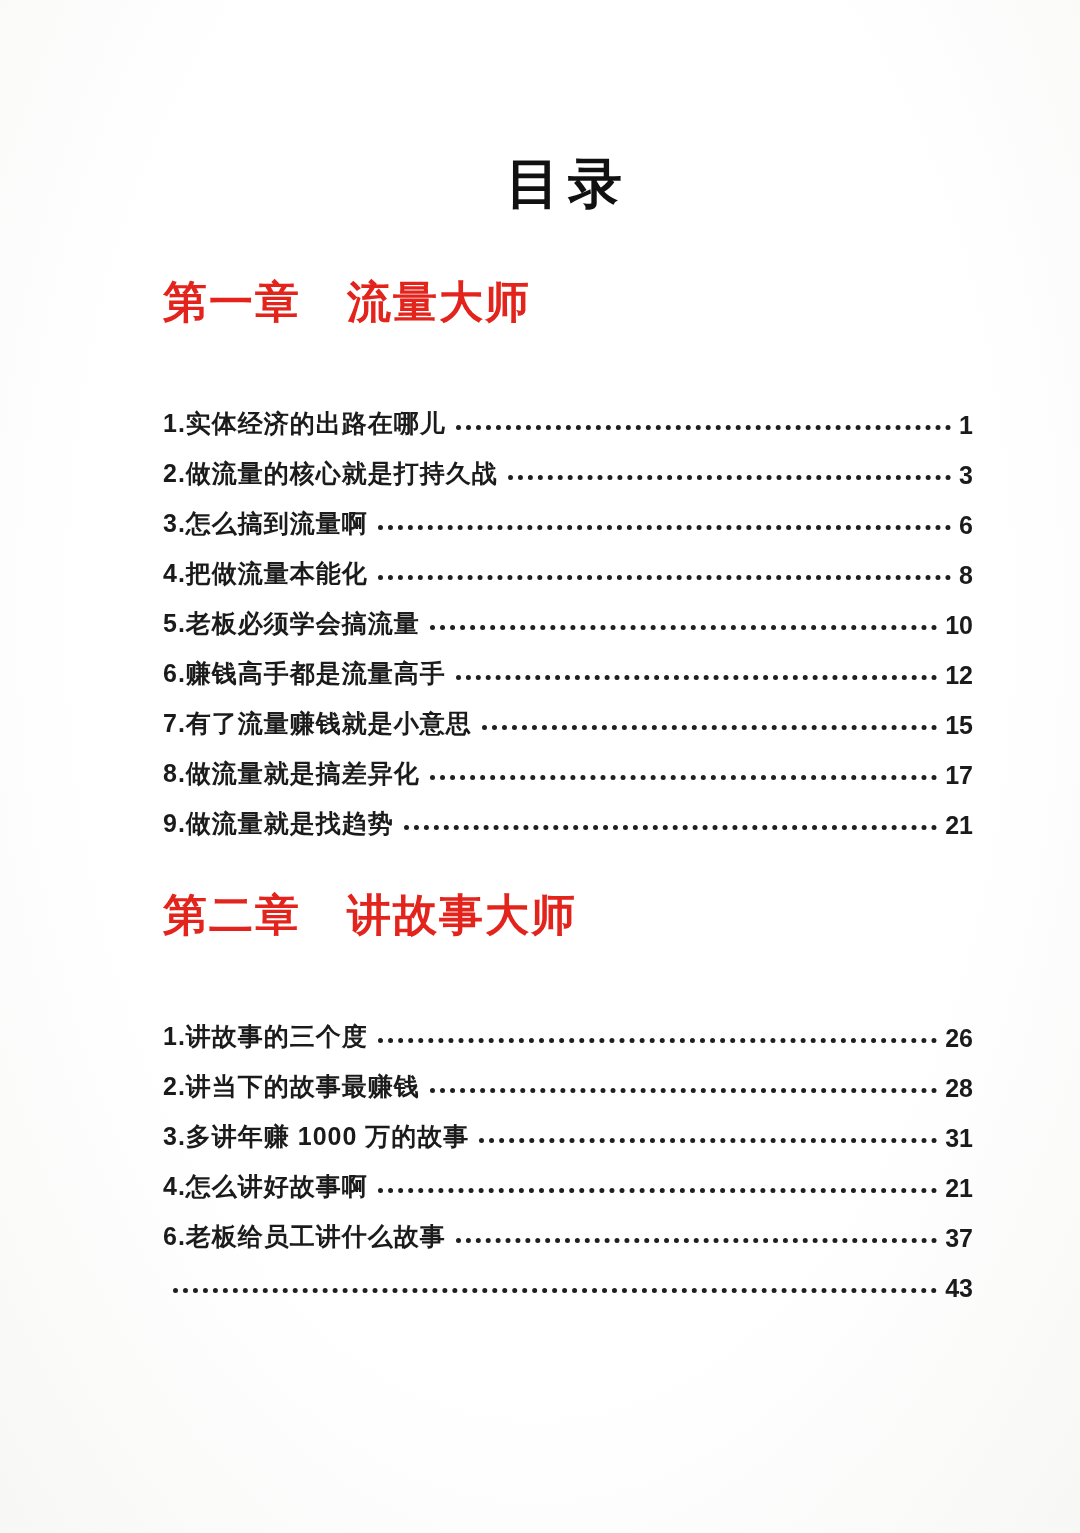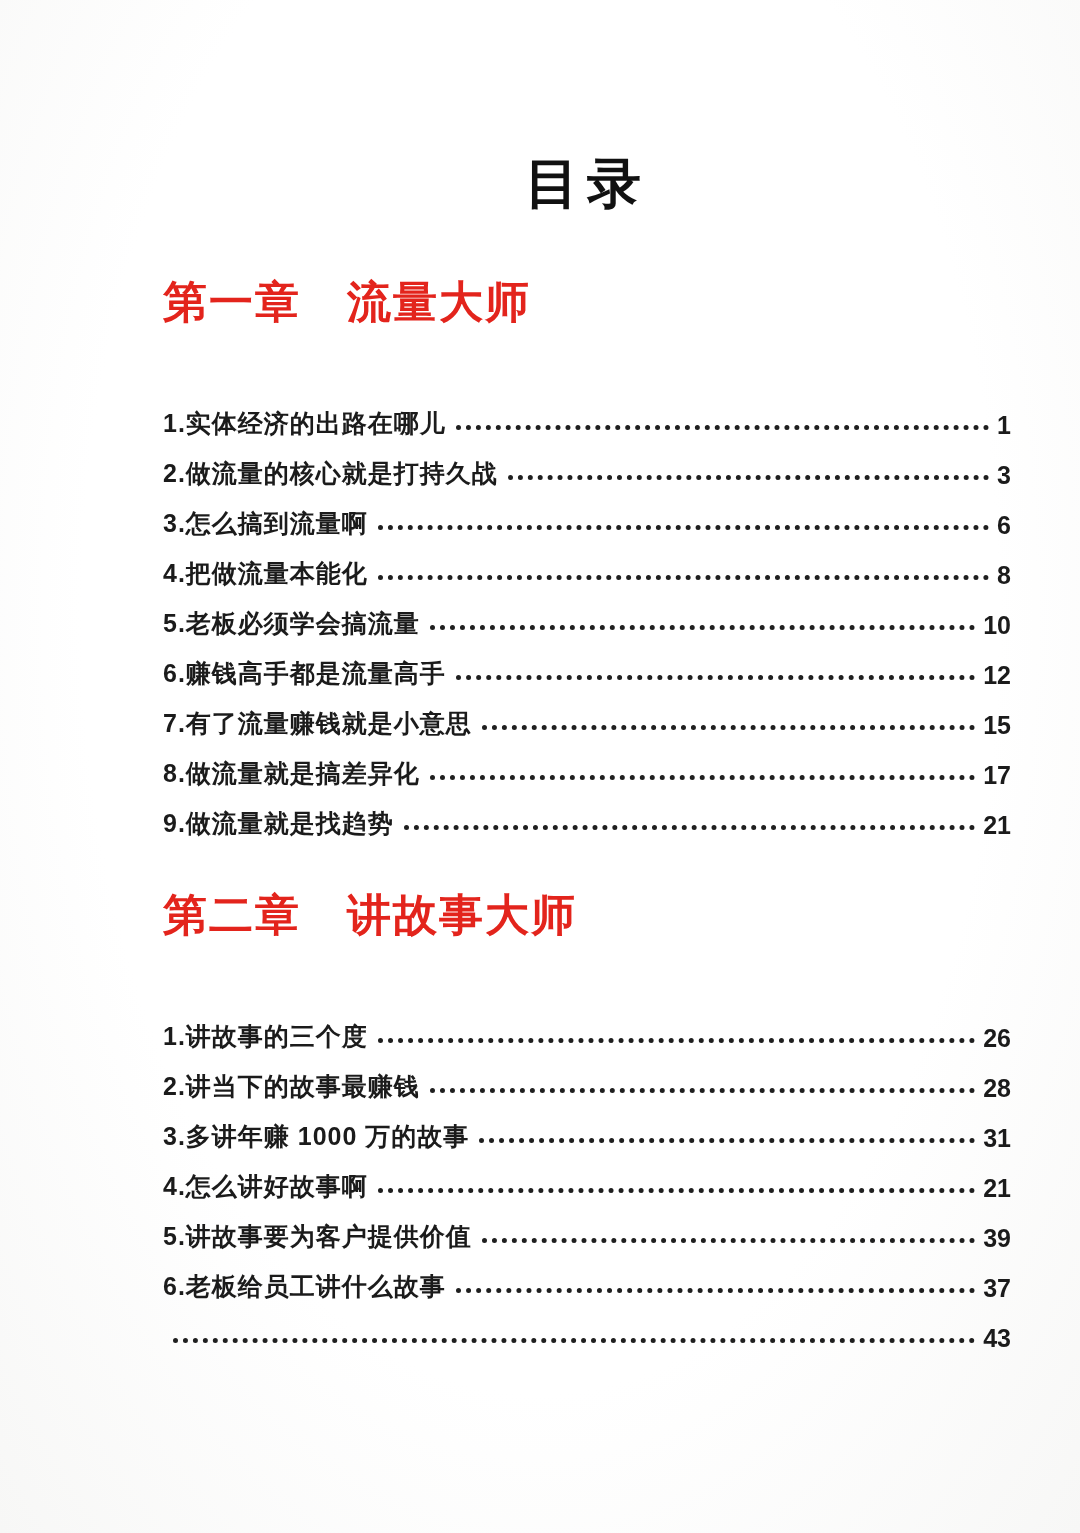--- a/index.html
+++ b/index.html
@@ -8,21 +8,21 @@
     height: 1533px;
     background: radial-gradient(ellipse at 50% 40%, #ffffff 60%, #f7f7f6 100%);
     font-family: "Liberation Sans", "DejaVu Sans", sans-serif;
     color: #1b1b1b;
     overflow: hidden;
   }
   .page {
     box-sizing: border-box;
     width: 1080px;
     height: 1533px;
-    padding: 148px 69px 0 163px;
+    padding: 148px 107px 0 163px;
   }
   .doc-title {
     margin: 0 0 52px 0;
     text-align: center;
     font-size: 54px;
     font-weight: 700;
     letter-spacing: 8px;
     color: #111111;
   }
   .chapter-heading {
@@ -124,25 +124,20 @@
           <span class="toc-title">3.多讲年赚 1000 万的故事</span>
           <span class="dots"></span>
           <span class="page-num">31</span>
         </div>
         <div class="toc-row">
           <span class="toc-title">4.怎么讲好故事啊</span>
           <span class="dots"></span>
           <span class="page-num">21</span>
         </div>
         <div class="toc-row">
-          <span class="toc-title">5.讲故事要为客户提供价值</span>
-          <span class="dots"></span>
-          <span class="page-num">39</span>
-        </div>
-        <div class="toc-row">
           <span class="toc-title">6.老板给员工讲什么故事</span>
           <span class="dots"></span>
           <span class="page-num">37</span>
         </div>
         <div class="toc-row">
           <span class="dots"></span>
           <span class="page-num">43</span>
         </div>
       </div>
   </section>

